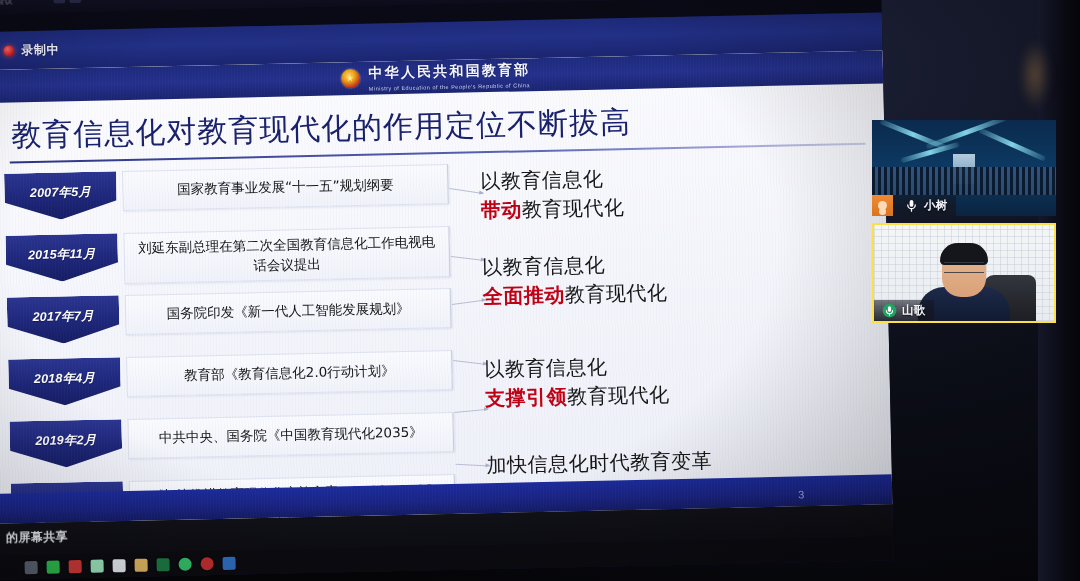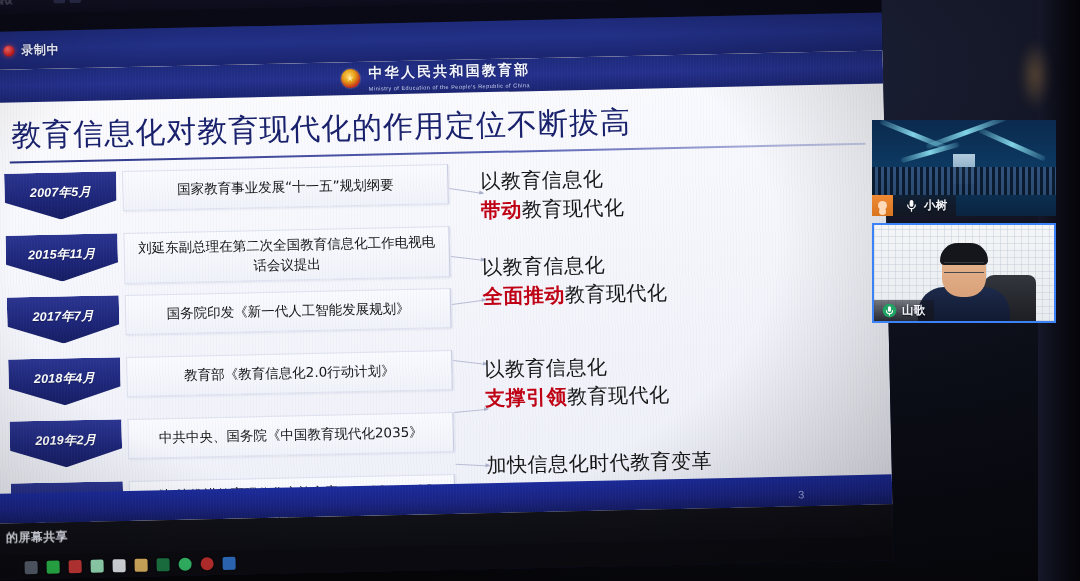--- a/index.html
+++ b/index.html
@@ -297,21 +297,21 @@
   }
   .tile {
     position: relative;
     width: 184px;
     height: 96px;
     margin-bottom: 7px;
     background: #14161f;
     overflow: hidden;
   }
   .tile.active {
-    border: 2px solid #3b82f6;
+    border: 2px solid #fde047;
     height: 100px;
     box-sizing: border-box;
   }
   .tile-label {
     position: absolute; left: 0; bottom: 0;
     height: 21px;
     display: flex; align-items: center; gap: 5px;
     padding: 0 8px 0 0;
     background: linear-gradient(180deg, rgba(20,22,32,.55), rgba(20,22,32,.9));
   }

